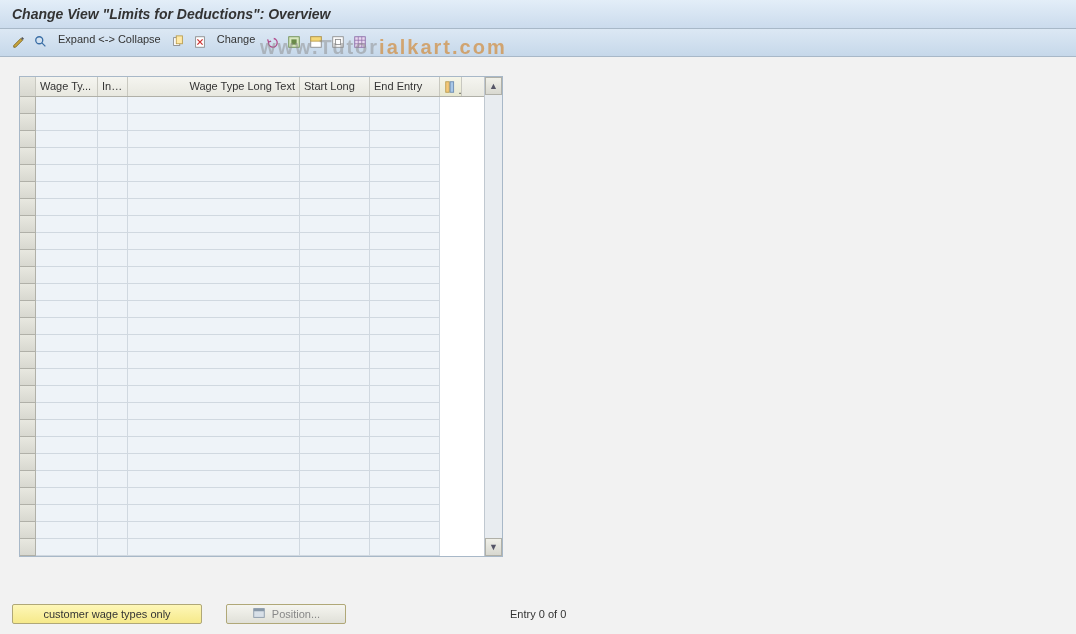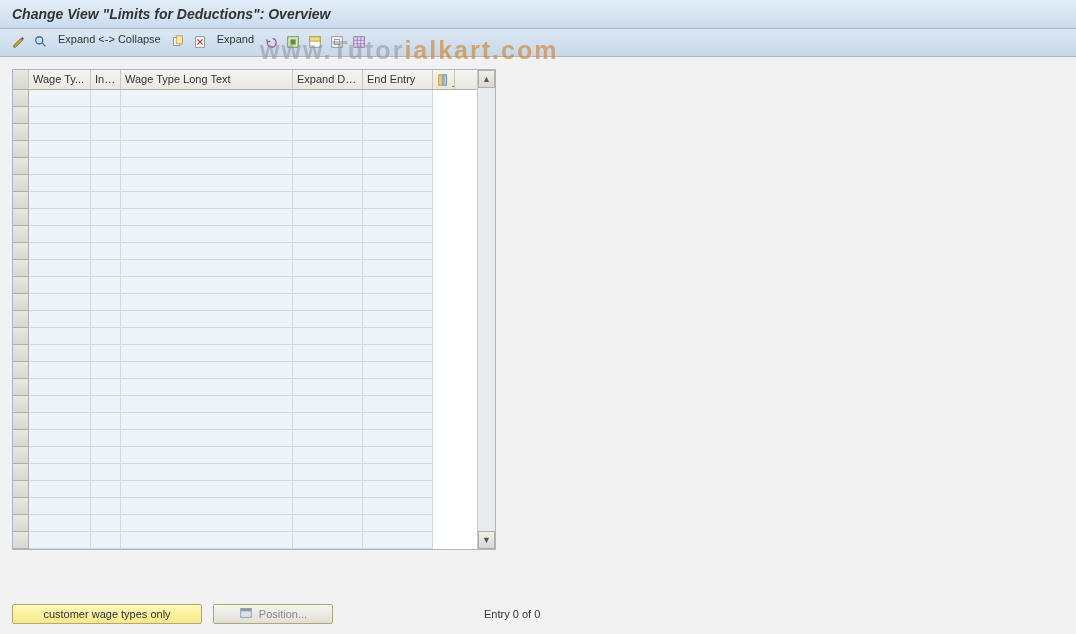--- a/index.html
+++ b/index.html
@@ -41,21 +41,21 @@
       cursor: pointer;
       font-size: 12px;
     }
     .toolbar-text {
       font-size: 11px;
       color: #333;
       padding: 0 4px;
       cursor: pointer;
     }
     .content {
-      padding: 12px;
+      padding: 19px;
       background: #f2f2f2;
       height: 540px;
     }
     .table-wrap {
       display: flex;
       width: 484px;
       border: 1px solid #a8b8c8;
       background: #fff;
     }
     .table-main {
@@ -72,21 +72,21 @@
       color: #333;
       padding: 3px 4px;
       border-right: 1px solid #c8c8c0;
       overflow: hidden;
       white-space: nowrap;
       text-overflow: ellipsis;
     }
     .th.sel { width: 16px; background: linear-gradient(#e8e8e0,#d8d8d0);}
     .th.c1 { width: 62px; }
     .th.c2 { width: 30px; text-align: right; }
-    .th.c3 { width: 172px; }
+    .th.c3 { width: 172px; text-align: right; }
     .th.c4 { width: 70px; }
     .th.c5 { width: 70px; }
     .th.cfg { width: 22px; text-align:center; background: linear-gradient(#f5f5e8,#e8e8d0); cursor:pointer;}
     .table-body {
       height: 459px;
     }
     .tr {
       display: flex;
       height: 17px;
     }
@@ -121,21 +121,21 @@
       color:#556;
     }
     .scroll-track { flex:1; }
     .footer {
       position: absolute;
       bottom: 10px;
       left: 12px;
       right: 12px;
       display: flex;
       align-items: center;
-      gap: 11px;
+      gap: 24px;
     }
     .btn {
       height: 20px;
       padding: 0 12px;
       font-size: 11px;
       border: 1px solid #b0a878;
       border-radius: 2px;
       cursor: pointer;
       display:inline-flex;
       align-items:center;
@@ -156,21 +156,21 @@
     .entry-text {
       margin-left: 100px;
       font-size: 11px;
       color: #333;
       padding-left: 40px;
     }
     .watermark {
       position:absolute;
       top: 36px;
       left: 260px;
-      font-size: 25px;
+      font-size: 20px;
       font-weight: bold;
       letter-spacing: 2px;
       pointer-events:none;
       text-align:center;
     }
     .watermark .g { color: rgba(140,140,140,0.5);}
     .watermark .o { color: rgba(210,140,60,0.7);}
     svg.ico { width:14px; height:14px; }
   </style>
 </head>
@@ -199,21 +199,21 @@
         <rect x="3" y="3" width="7" height="9" fill="#fff" stroke="#888"></rect>
         <rect x="6" y="1" width="7" height="9" fill="#ffe9a8" stroke="#b89b4a"></rect>
       </svg>
   </span>
   <span class="toolbar-icon">
     <svg class="ico" viewBox="0 0 16 16">
         <rect x="3" y="2" width="10" height="12" fill="#fff" stroke="#888"></rect>
         <path d="M5 5 L11 11 M11 5 L5 11" stroke="#c33" stroke-width="1.5"></path>
       </svg>
   </span>
-  <span class="toolbar-text">Expand</span>
+  <span class="toolbar-text">Change</span>
   <span class="toolbar-icon">
     <svg class="ico" viewBox="0 0 16 16">
         <path d="M10 4 A5 5 0 1 1 4 8" fill="none" stroke="#b04a8a" stroke-width="1.5"></path>
         <path d="M3 5 L4 8 L7 7" fill="none" stroke="#b04a8a" stroke-width="1.5"></path>
       </svg>
   </span>
   <span class="toolbar-icon">
     <svg class="ico" viewBox="0 0 16 16">
         <rect x="2" y="2" width="12" height="12" fill="#d8e8c0" stroke="#6a8a4a"></rect>
         <rect x="5" y="5" width="6" height="6" fill="#6a8a4a"></rect>
@@ -244,21 +244,21 @@
 </div>
 
 <div class="content">
   <div class="table-wrap">
     <div class="table-main">
       <div class="table-header">
         <div class="th sel"></div>
         <div class="th c1">Wage Ty...</div>
         <div class="th c2">Inf...</div>
         <div class="th c3">Wage Type Long Text</div>
-        <div class="th c4">Expand Date</div>
+        <div class="th c4">Start Long</div>
         <div class="th c5">End Entry</div>
         <div class="th cfg">
           <svg class="ico" viewBox="0 0 16 16">
               <rect x="2" y="2" width="4" height="12" fill="#f5c878" stroke="#b89b4a"></rect>
               <rect x="7" y="2" width="4" height="12" fill="#a8c8e8" stroke="#6a8ab0"></rect>
             </svg>
         </div>
       </div>
       <div class="table-body" id="tbody">
           <div class="tr">

